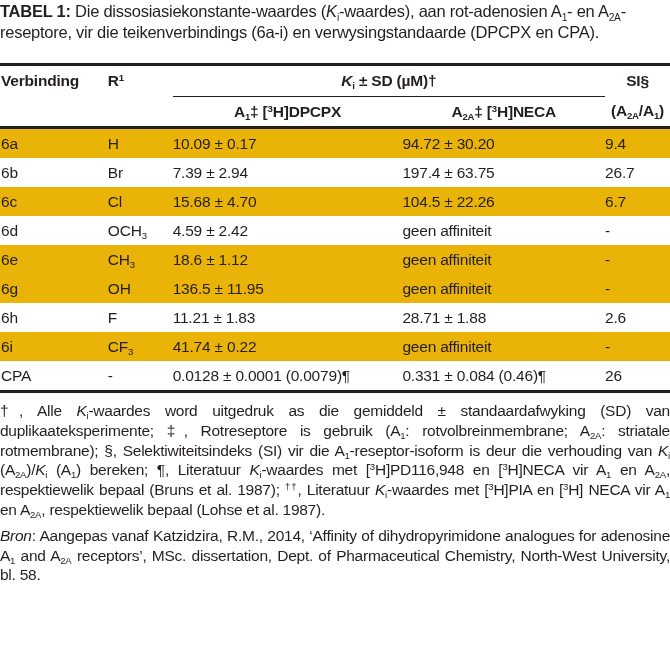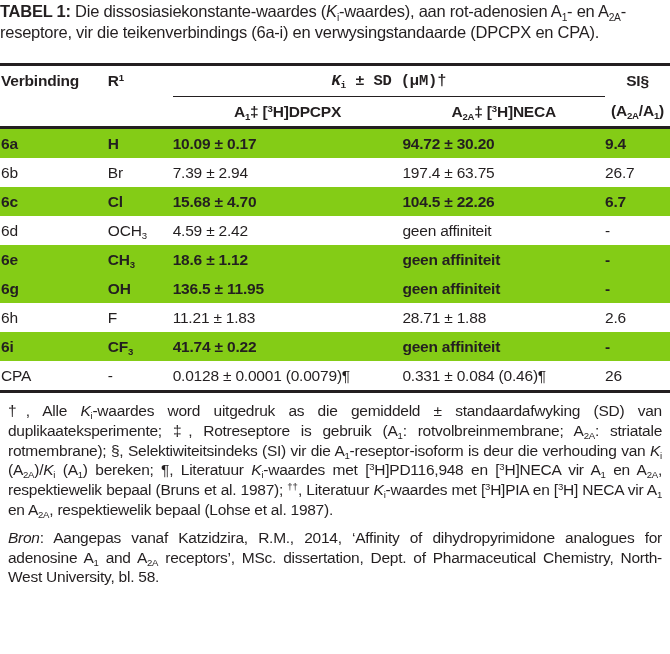--- a/index.html
+++ b/index.html
@@ -23,37 +23,37 @@
   table.data {
     width: 670px; border-collapse: collapse;
     border-top: 3px solid #231f20;
     border-bottom: 3px solid #231f20;
     font-size: 15.5px;
     letter-spacing: -0.2px;
     padding-left: 41px;
   }
   table.data th { font-weight: bold; padding: 0; text-align: left; height: 30px; }
   table.data td { padding: 0; height: 29px; white-space: nowrap; }
-  th.kihead { border-bottom: 1.5px solid #231f20; text-align: center !important; font-family: Liberation Mono, monospace; }
+  th.kihead { border-bottom: 1.5px solid #231f20; text-align: center !important; }
   tr.hdr2 th { border-bottom: 3px solid #231f20; height: 29px; }
-  tr.stripe td { background: #84cc16; font-weight: bold; }
+  tr.stripe td { background: #eab308; }
   .c1 { width: 107px; padding-left: 1px !important; }
   .c2 { width: 65px; }
   .c3 { width: 230px; }
   .c4 { width: 203px; }
   .c5 { width: 65px; }
   .center { text-align: center !important; }
   .dag { font-size: 0.62em; vertical-align: 0.55em; line-height: 0; margin-left: 2px; }
 
   .notes {
     font-size: 15.5px; line-height: 19.8px; text-align: justify;
     letter-spacing: -0.25px;
     margin-top: 8px;
   }
-  .notes p { margin: 8px; }
+  .notes p { margin: 0; }
   .notes p + p { margin-top: 6px; }
 </style>
 </head>
 <body>
 
 <div class="caption">
   <b>TABEL 1:</b><span> Die dissosiasiekonstante-waardes (</span><i>K</i><sub class="s">i</sub><span>-waardes), aan rot-adenosien A</span><sub class="s">1</sub><span>- en A</span><sub class="s">2A</sub><span>-reseptore, vir die teikenverbindings (6a-i) en verwysingstandaarde (DPCPX en CPA).</span>
 </div>
 
 <table class="data">

